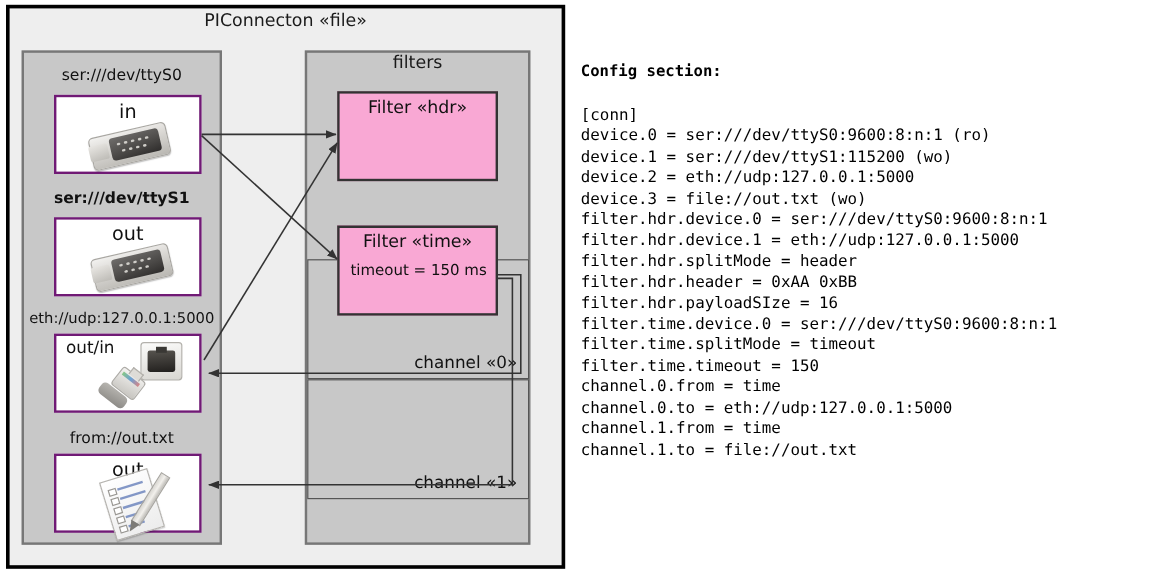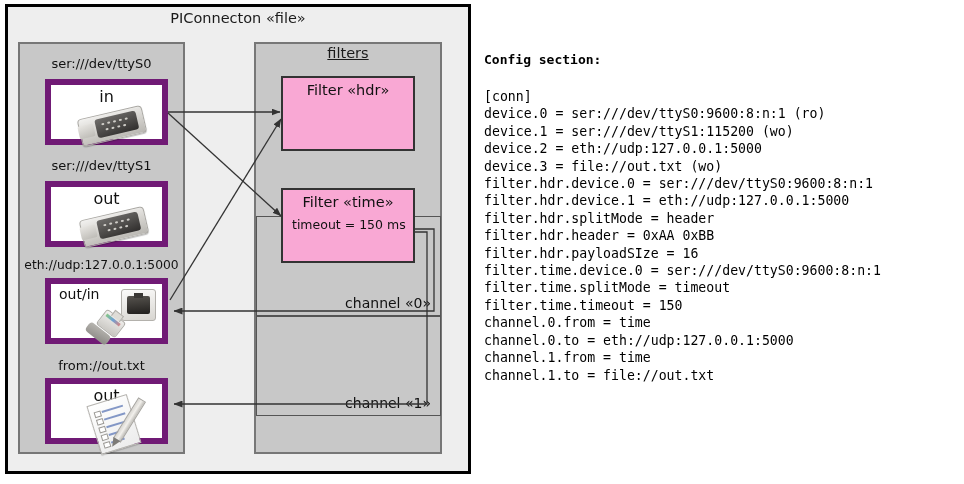--- a/index.html
+++ b/index.html
@@ -21,29 +21,29 @@
 
   
   .panel{
     background:#c8c8c8;border:2px solid #777777;
   }
   #devices-panel{left:18px;top:42px;width:167px;height:412px;}
   #filters-panel{left:254px;top:42px;width:188px;height:412px;}
 
   #filters-title{
     left:254px;top:45px;width:188px;text-align:center;
-    font-size:14.5px;color:#1a1a1a;text-decoration:underline;
+    font-size:14.5px;color:#1a1a1a;
   }
 
   
   .dev-label{
     font-size:13px;color:#111111;text-align:center;white-space:nowrap;
   }
   .dev-card{
-    background:#ffffff;border:6px solid #701a75;
+    background:#ffffff;border:2px solid #701a75;
   }
   .dev-dir{
     position:absolute;top:2px;left:0;width:100%;text-align:center;
     font-size:16px;color:#111111;
   }
   .dev-dir.left{text-align:left;left:8px;width:auto;font-size:14px;}
 
   
   .filter-box{
     background:#f9a8d4;border:2px solid #333333;
@@ -196,21 +196,21 @@
       <i style="left:19px;top:1px"></i>
         <i style="left:25px;top:1px"></i>
       <i style="left:4px;top:7px"></i>
         <i style="left:10px;top:7px"></i>
         <i style="left:16px;top:7px"></i>
       <i style="left:22px;top:7px"></i>
     </span>
   </span>
 </div>
 
-<div class="abs dev-label" style="left:18px;top:158px;width:167px;">ser:///dev/ttyS1</div>
+<div class="abs dev-label" style="left:18px;top:158px;width:167px;font-weight:bold;">ser:///dev/ttyS1</div>
 <div class="abs dev-card" style="left:45px;top:181px;width:123px;height:66px;">
   <span class="dev-dir">out</span>
   <span class="icon db9" style="left:30px;top:26px;">
     <span class="tail"></span>
       <span class="shell"></span>
     <span class="pins">
       <i style="left:1px;top:1px"></i>
         <i style="left:7px;top:1px"></i>
         <i style="left:13px;top:1px"></i>
       <i style="left:19px;top:1px"></i>

